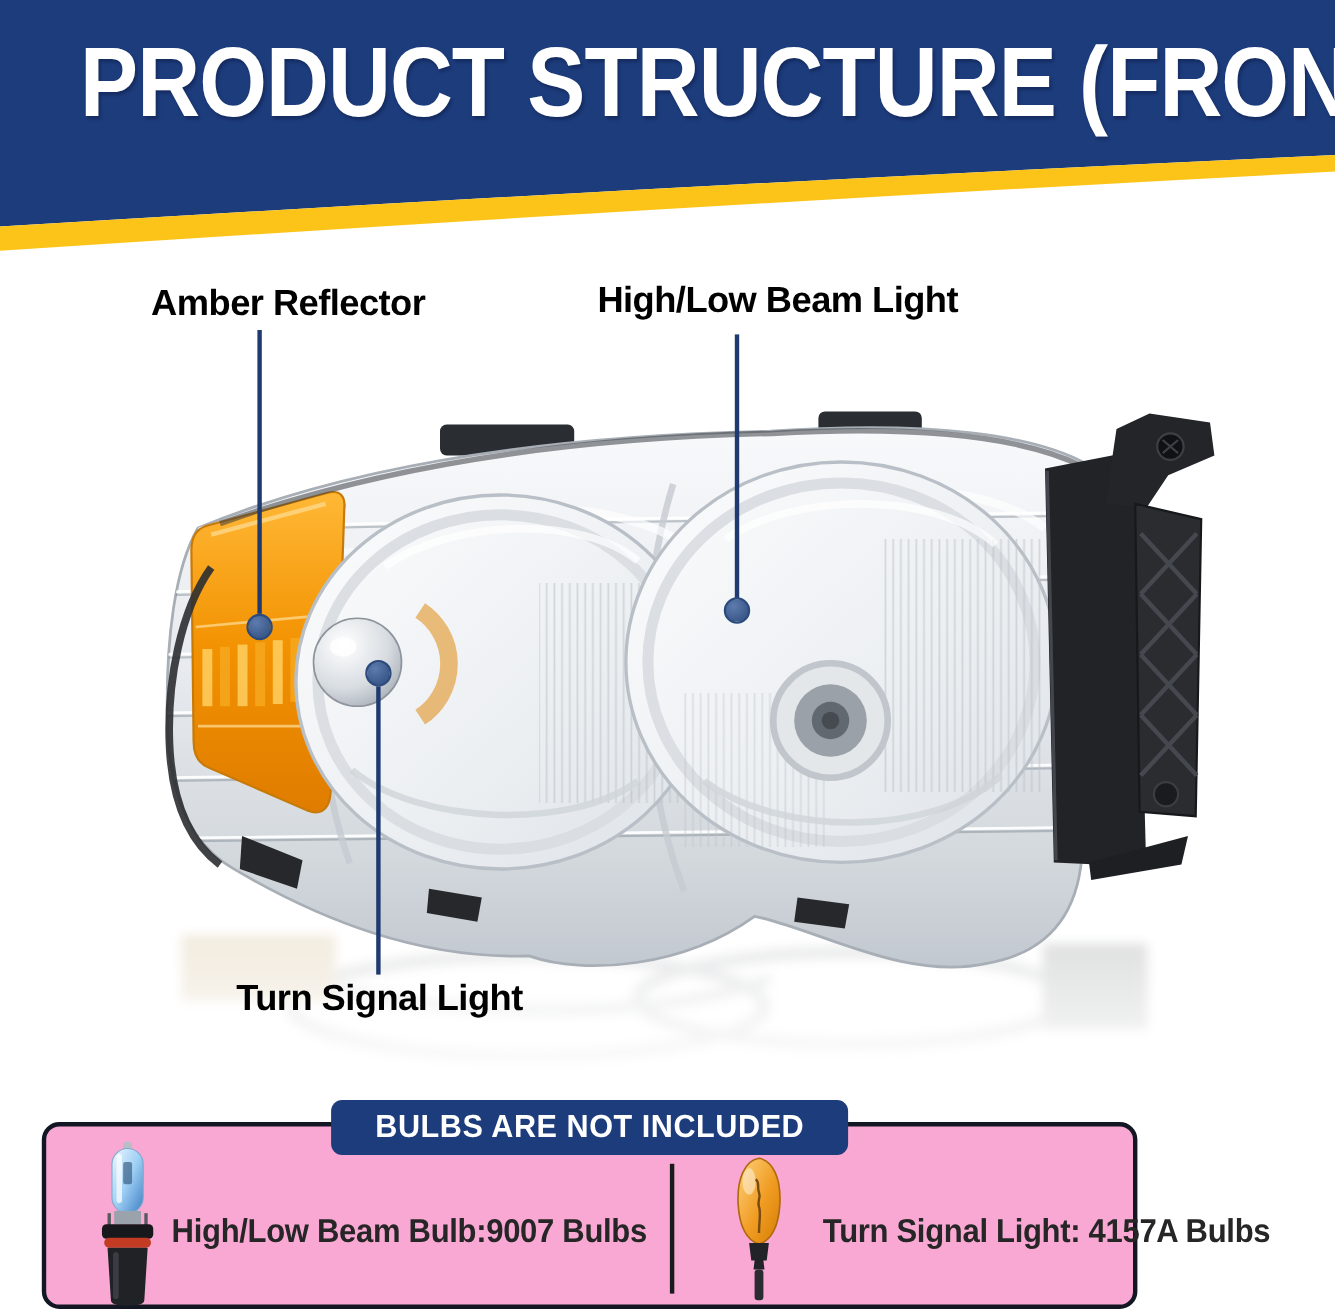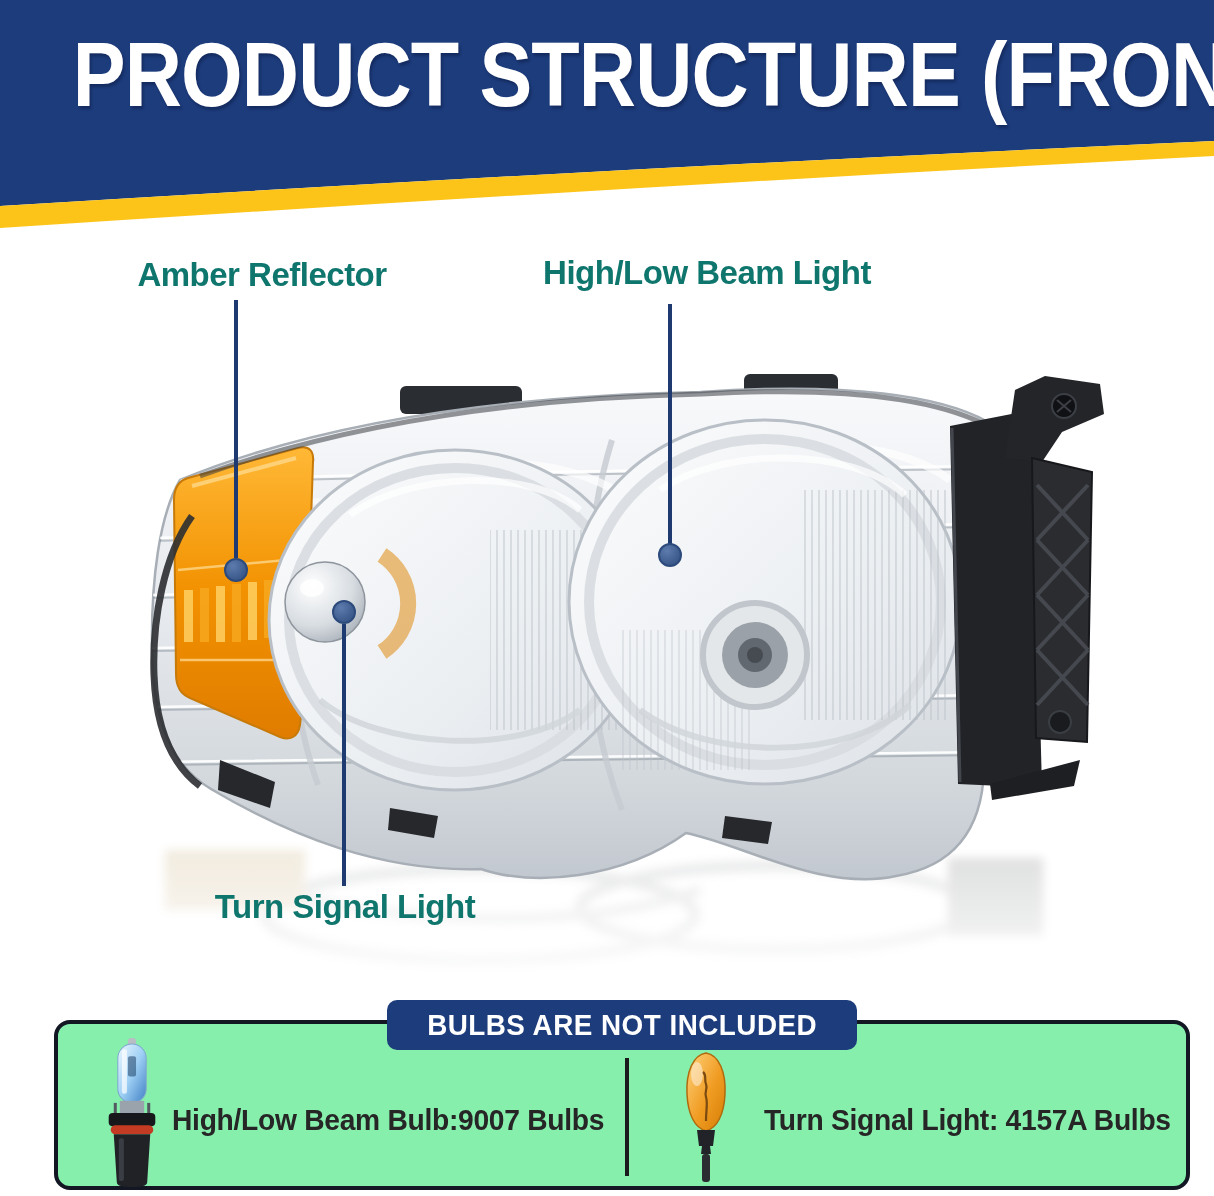--- a/index.html
+++ b/index.html
@@ -7,28 +7,28 @@
         font-family:"Liberation Sans",sans-serif;}
   
   #banner{position:absolute;left:0;top:0;width:1214px;height:240px;}
   #banner svg{position:absolute;left:0;top:0;}
   #banner-title{position:absolute;left:0;top:24px;width:1214px;text-align:center;
     color:#ffffff;font-weight:bold;font-size:90px;letter-spacing:-1px;white-space:nowrap;
     transform:scaleX(0.88);transform-origin:center;
     text-shadow:2px 3px 3px rgba(5,15,45,.35);}
   
   .callout-label{position:absolute;transform:translateX(-50%);white-space:nowrap;
-    color:#0f766e;font-size:33px;font-weight:bold;letter-spacing:-0.5px;}
+    color:#000000;font-size:33px;font-weight:bold;letter-spacing:-0.5px;}
   .leader-line{position:absolute;width:4px;background:#1e3a70;}
   .leader-dot{position:absolute;width:24px;height:24px;border-radius:50%;
     background:radial-gradient(circle at 35% 30%, #5e7bad, #3d5a8c 70%);
     border:2px solid #2c4a7c;box-sizing:border-box;}
   
-  #bulbs-box{position:absolute;left:38px;top:1020px;width:1136px;height:170px;
-    background:#86efac;border:4px solid #131723;border-radius:16px;box-sizing:border-box;margin-left:16px;}
+  #bulbs-box{position:absolute;left:38px;top:1020px;width:996px;height:170px;
+    background:#f9a8d4;border:4px solid #131723;border-radius:16px;box-sizing:border-box;}
   #bulbs-badge{position:absolute;left:50%;top:-24px;transform:translateX(-50%);
     width:470px;height:50px;background:#1d3c7c;border-radius:10px;
     display:flex;align-items:center;justify-content:center;}
   #bulbs-badge span{color:#fff;font-weight:bold;font-size:29px;letter-spacing:.5px;
     transform:scaleX(.96);white-space:nowrap;}
   #bulbs-divider{position:absolute;left:567px;top:34px;width:4px;height:118px;background:#191a1c;}
   .bulb-icon{position:absolute;}
   .bulb-text{position:absolute;color:#262626;font-weight:bold;font-size:30px;
     letter-spacing:-0.3px;transform:scaleX(.94);transform-origin:left center;white-space:nowrap;}
   #headlight-figure{position:absolute;left:60px;top:330px;width:1100px;height:670px;}

